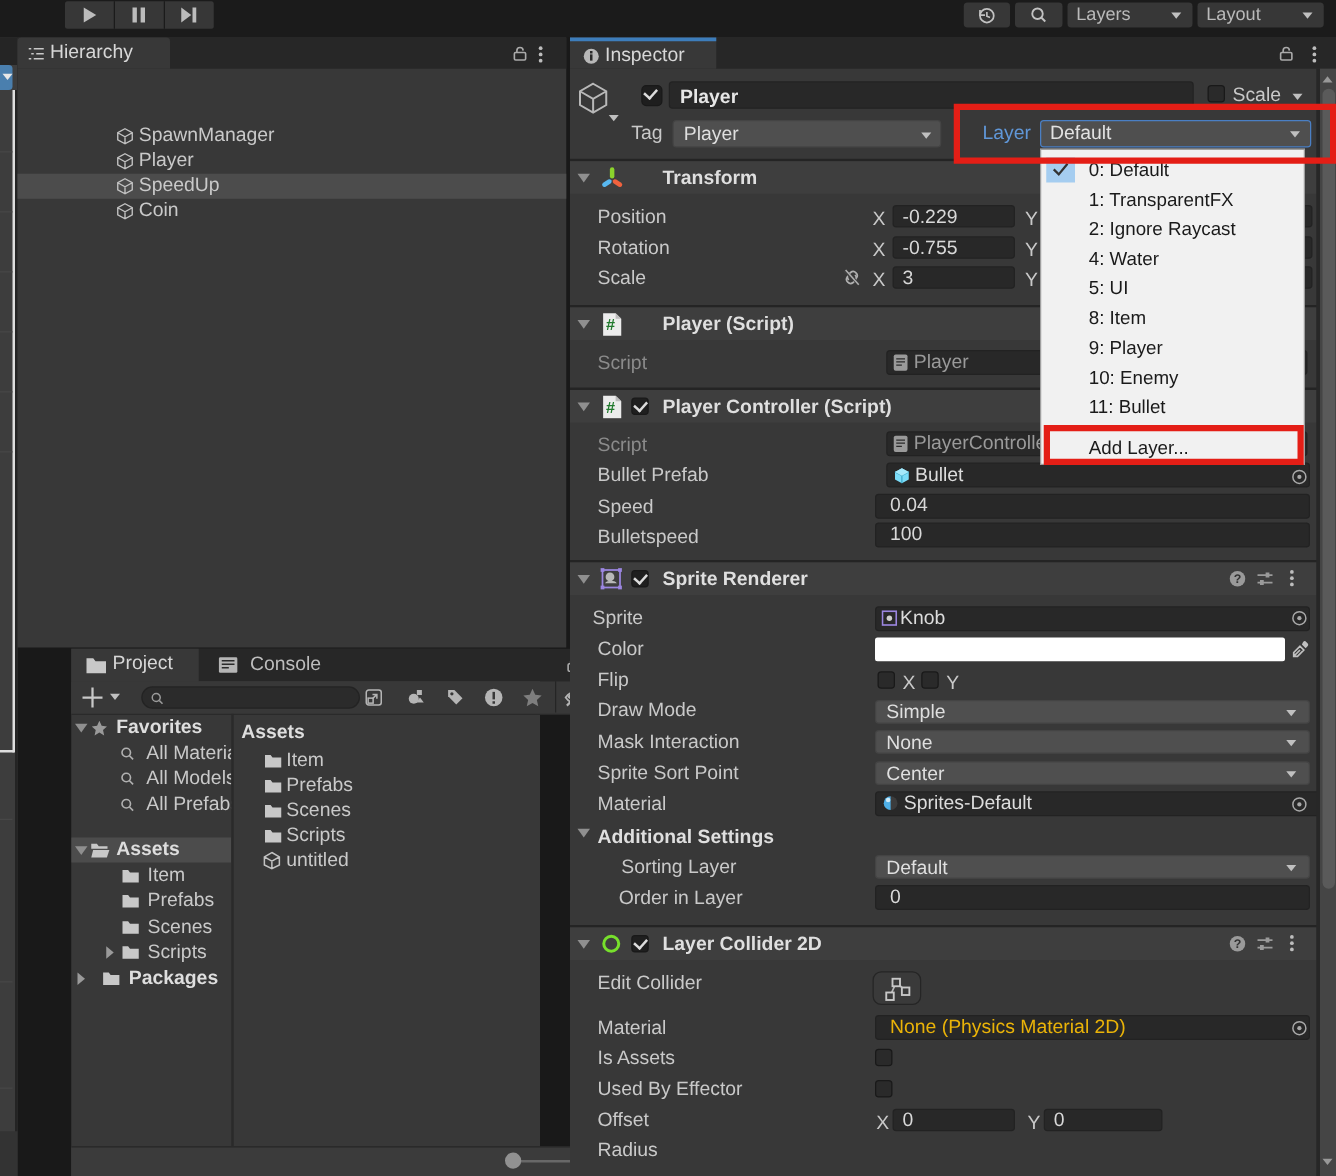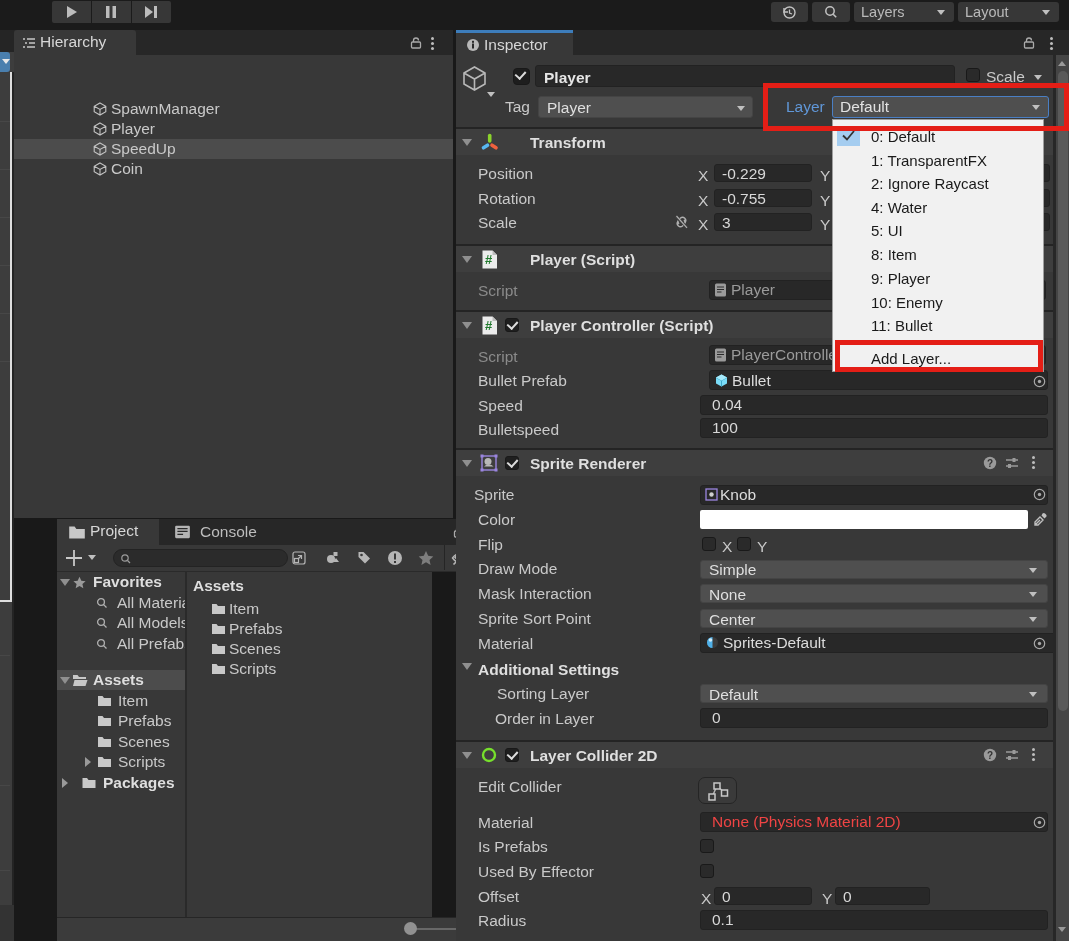--- a/index.html
+++ b/index.html
@@ -282,20 +282,26 @@
             <path d="M1 2 h4.5 l1.5 2 H14 v8 H1 Z" fill="#c8c8c8"></path>
           </svg>
         <span class="abs txt" style="left:42px;top:1px;">Scenes</span>
       </div>
       <div style="position:relative;height:20px;">
         <svg class="abs" style="left:24px;top:3px;" width="15" height="13" viewBox="0 0 15 13">
             <path d="M1 2 h4.5 l1.5 2 H14 v8 H1 Z" fill="#c8c8c8"></path>
           </svg>
         <span class="abs txt" style="left:42px;top:1px;">Scripts</span>
       </div>
+      <div style="position:relative;height:20px;">
+        <svg class="abs" style="left:23px;top:2px;" width="15" height="15" viewBox="0 0 15 15">
+            <path d="M7.5 1 L13.5 4.5 V11 L7.5 14 L1.5 11 V4.5 Z M1.5 4.5 L7.5 8 L13.5 4.5 M7.5 14 V8" fill="none" stroke="#c2c2c2" stroke-width="1.2"></path>
+          </svg>
+        <span class="abs txt" style="left:42px;top:1px;">untitled</span>
+      </div>
     </div>
   </div>
 
   <div class="abs" style="left:0;top:398px;width:439px;height:24px;background:#3b3b3b;border-top:1px solid #262626;box-sizing:border-box;">
     <div class="abs" style="left:354px;top:10px;width:65px;height:2px;background:#686868;"></div>
     <div class="abs" style="left:347px;top:4px;width:13px;height:13px;border-radius:50%;background:#919191;"></div>
   </div>
 </div>
 
 <div class="abs panel" style="left:456px;top:30px;width:613px;height:911px;" id="inspector">
@@ -550,43 +556,40 @@
   <div class="abs" style="left:242px;top:747px;width:39px;height:27px;background:#3a3a3a;border:1px solid #252525;border-radius:7px;box-sizing:border-box;">
     <svg class="abs" style="left:8px;top:3px;" width="23" height="21" viewBox="0 0 23 21">
       <path d="M5 16 L10 5 L18 12" fill="none" stroke="#b8b8b8" stroke-width="1.4"></path>
       <rect x="2" y="13" width="6" height="6" fill="#3a3a3a" stroke="#c8c8c8" stroke-width="1.5"></rect>
       <rect x="7" y="2" width="6" height="6" fill="#3a3a3a" stroke="#c8c8c8" stroke-width="1.5"></rect>
       <rect x="14.5" y="9" width="6" height="6" fill="#3a3a3a" stroke="#c8c8c8" stroke-width="1.5"></rect>
     </svg>
   </div>
   <div class="row" style="left:22px;top:779.5px;"><span class="txt">Material</span></div>
   <div class="abs field" style="left:244px;top:782px;width:348px;height:20px;">
-    <span class="abs" style="left:11px;top:0px;color:#ef4444;">None (Physics Material 2D)</span>
+    <span class="abs" style="left:11px;top:0px;color:#eab308;">None (Physics Material 2D)</span>
     <svg class="abs" style="left:332px;top:2.5px;" width="13" height="13" viewBox="0 0 13 13">
         <circle cx="6.5" cy="6.5" r="5.2" fill="none" stroke="#a8a8a8" stroke-width="1.2"></circle>
         <circle cx="6.5" cy="6.5" r="1.7" fill="#a8a8a8"></circle>
       </svg>
   </div>
-  <div class="row" style="left:22px;top:803.5px;"><span class="txt">Is Prefabs</span></div>
+  <div class="row" style="left:22px;top:803.5px;"><span class="txt">Is Assets</span></div>
   <div class="cb" style="left:244px;top:809px;background:#2a2a2a;"></div>
   <div class="row" style="left:22px;top:828.5px;"><span class="txt">Used By Effector</span></div>
   <div class="cb" style="left:244px;top:834px;background:#2a2a2a;"></div>
   <div class="row" style="left:22px;top:853.5px;"><span class="txt">Offset</span></div>
   <div class="abs txt" style="left:245px;top:859.5px;">X</div>
   <div class="abs field" style="left:258px;top:857px;width:98px;height:18px;">
       <span class="abs" style="left:7px;top:0px;">0</span>
     </div>
   <div class="abs txt" style="left:366px;top:859.5px;">Y</div>
   <div class="abs field" style="left:379px;top:857px;width:95px;height:18px;">
       <span class="abs" style="left:7px;top:0px;">0</span>
     </div>
   <div class="row" style="left:22px;top:877.5px;"><span class="txt">Radius</span></div>
-  <div class="abs field" style="left:244px;top:880px;width:348px;height:20px;">
-      <span class="abs" style="left:11px;top:0px;">0.1</span>
-    </div>
 
   <div class="abs" style="left:597px;top:25px;width:3px;height:886px;background:#272727;"></div>
   <div class="abs" style="left:600px;top:25px;width:13px;height:886px;background:#454545;">
     <div class="abs" style="left:2px;top:6px;width:0;height:0;border-left:4px solid transparent;border-right:4px solid transparent;border-bottom:5px solid #999;"></div>
     <div class="abs" style="left:1.5px;top:16px;width:10px;height:640px;background:#5a5a5a;border-radius:5px;"></div>
     <div class="abs" style="left:2px;top:872px;width:0;height:0;border-left:4px solid transparent;border-right:4px solid transparent;border-top:5px solid #999;"></div>
   </div>
 </div>
 
 <div class="abs" style="left:832px;top:119px;width:212px;height:253px;background:#f1f1f1;border:1px solid #9f9f9f;box-sizing:border-box;z-index:50;font-size:15px;color:#1a1a1a;">

